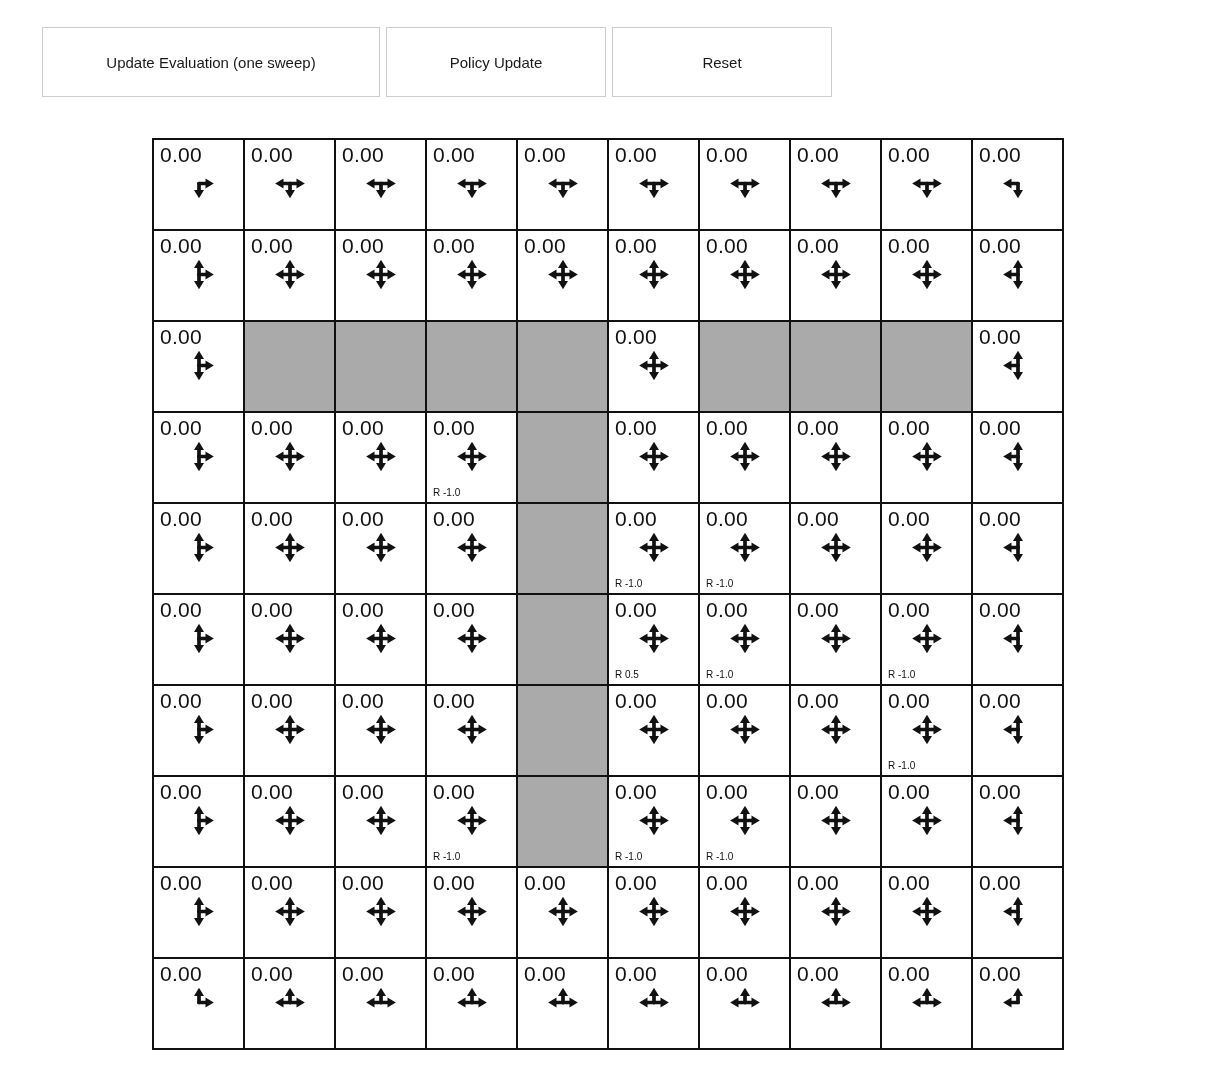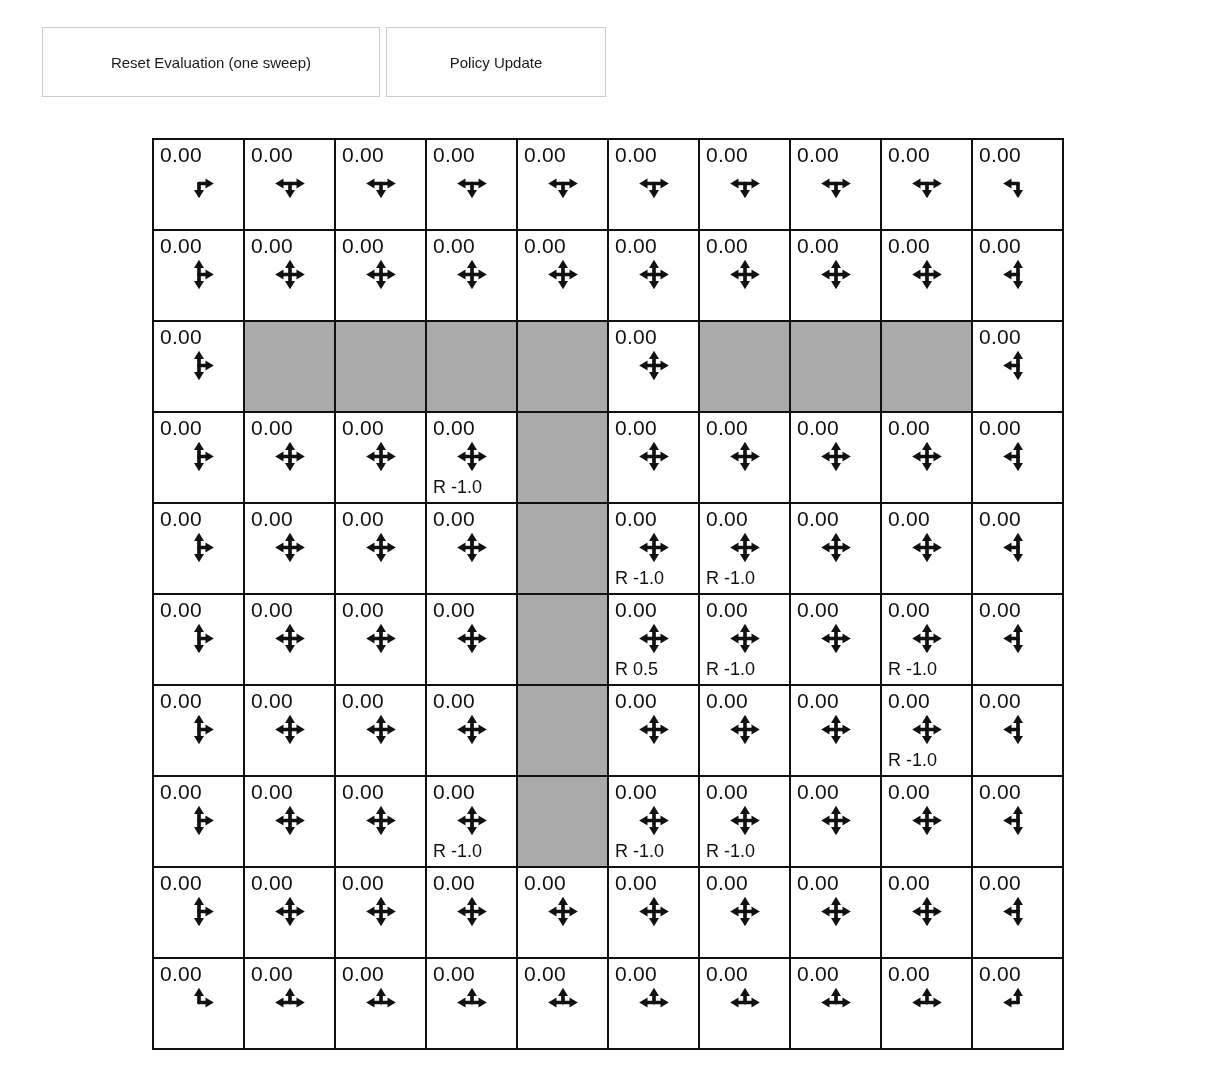--- a/index.html
+++ b/index.html
@@ -23,30 +23,31 @@
   .cell{
     position:relative;width:91px;height:91px;box-sizing:border-box;
     border:1.5px solid #111;background:#fff;
   }
   .wall{background:#aaaaaa;}
   .val{
     position:absolute;top:2px;left:6px;font-size:21px;line-height:26px;
     color:#111;letter-spacing:.3px;
   }
   .arrow{position:absolute;top:25px;left:50%;transform:translateX(-50%);}
-  .reward{position:absolute;bottom:4px;left:6px;font-size:18px;color:#111;}
+  .reward{position:absolute;bottom:4px;left:6px;font-size:10px;color:#111;}
 </style>
 </head>
 <body>
 
 <div class="page">
 
   <div class="toolbar">
-    <button class="btn btn-wide">Reset Evaluation (one sweep)</button>
+    <button class="btn btn-wide">Update Evaluation (one sweep)</button>
     <button class="btn btn-std">Policy Update</button>
+    <button class="btn btn-std">Reset</button>
   </div>
 
   <div class="gridwrap">
     <div class="grid">
         <div class="cell">
           <div class="val">0.00</div>
           <svg viewBox="0 0 40 40" width="37" height="37" class="arrow">
             <line x1="20" y1="20" x2="20" y2="29" stroke="#111" stroke-width="4" stroke-linecap="round"></line>
             <polygon points="20,36,14.6,27,25.4,27" fill="#111"></polygon>
             <line x1="20" y1="20" x2="29" y2="20" stroke="#111" stroke-width="4" stroke-linecap="round"></line>

